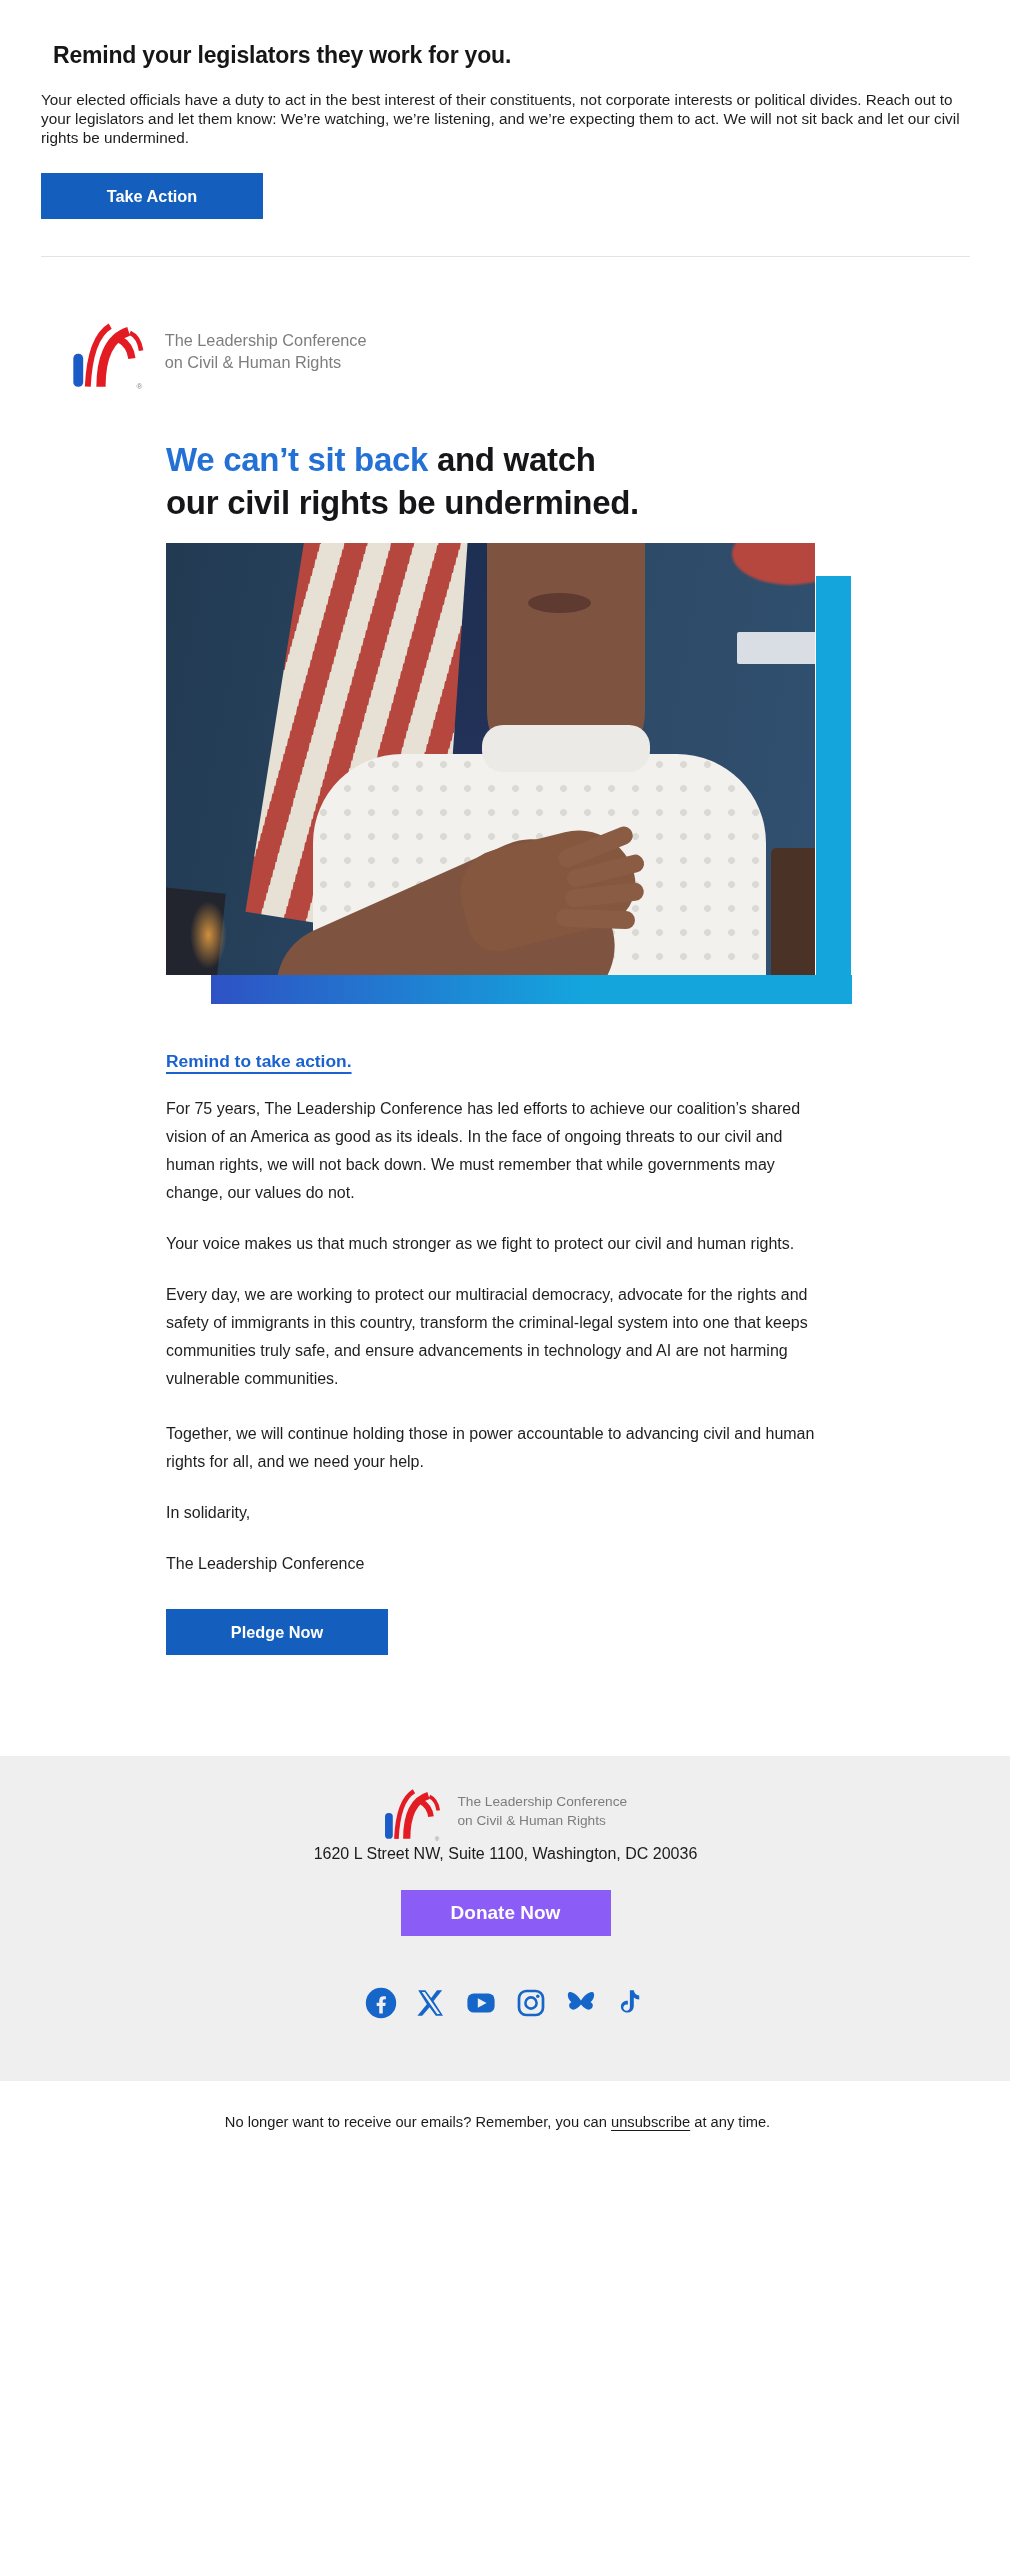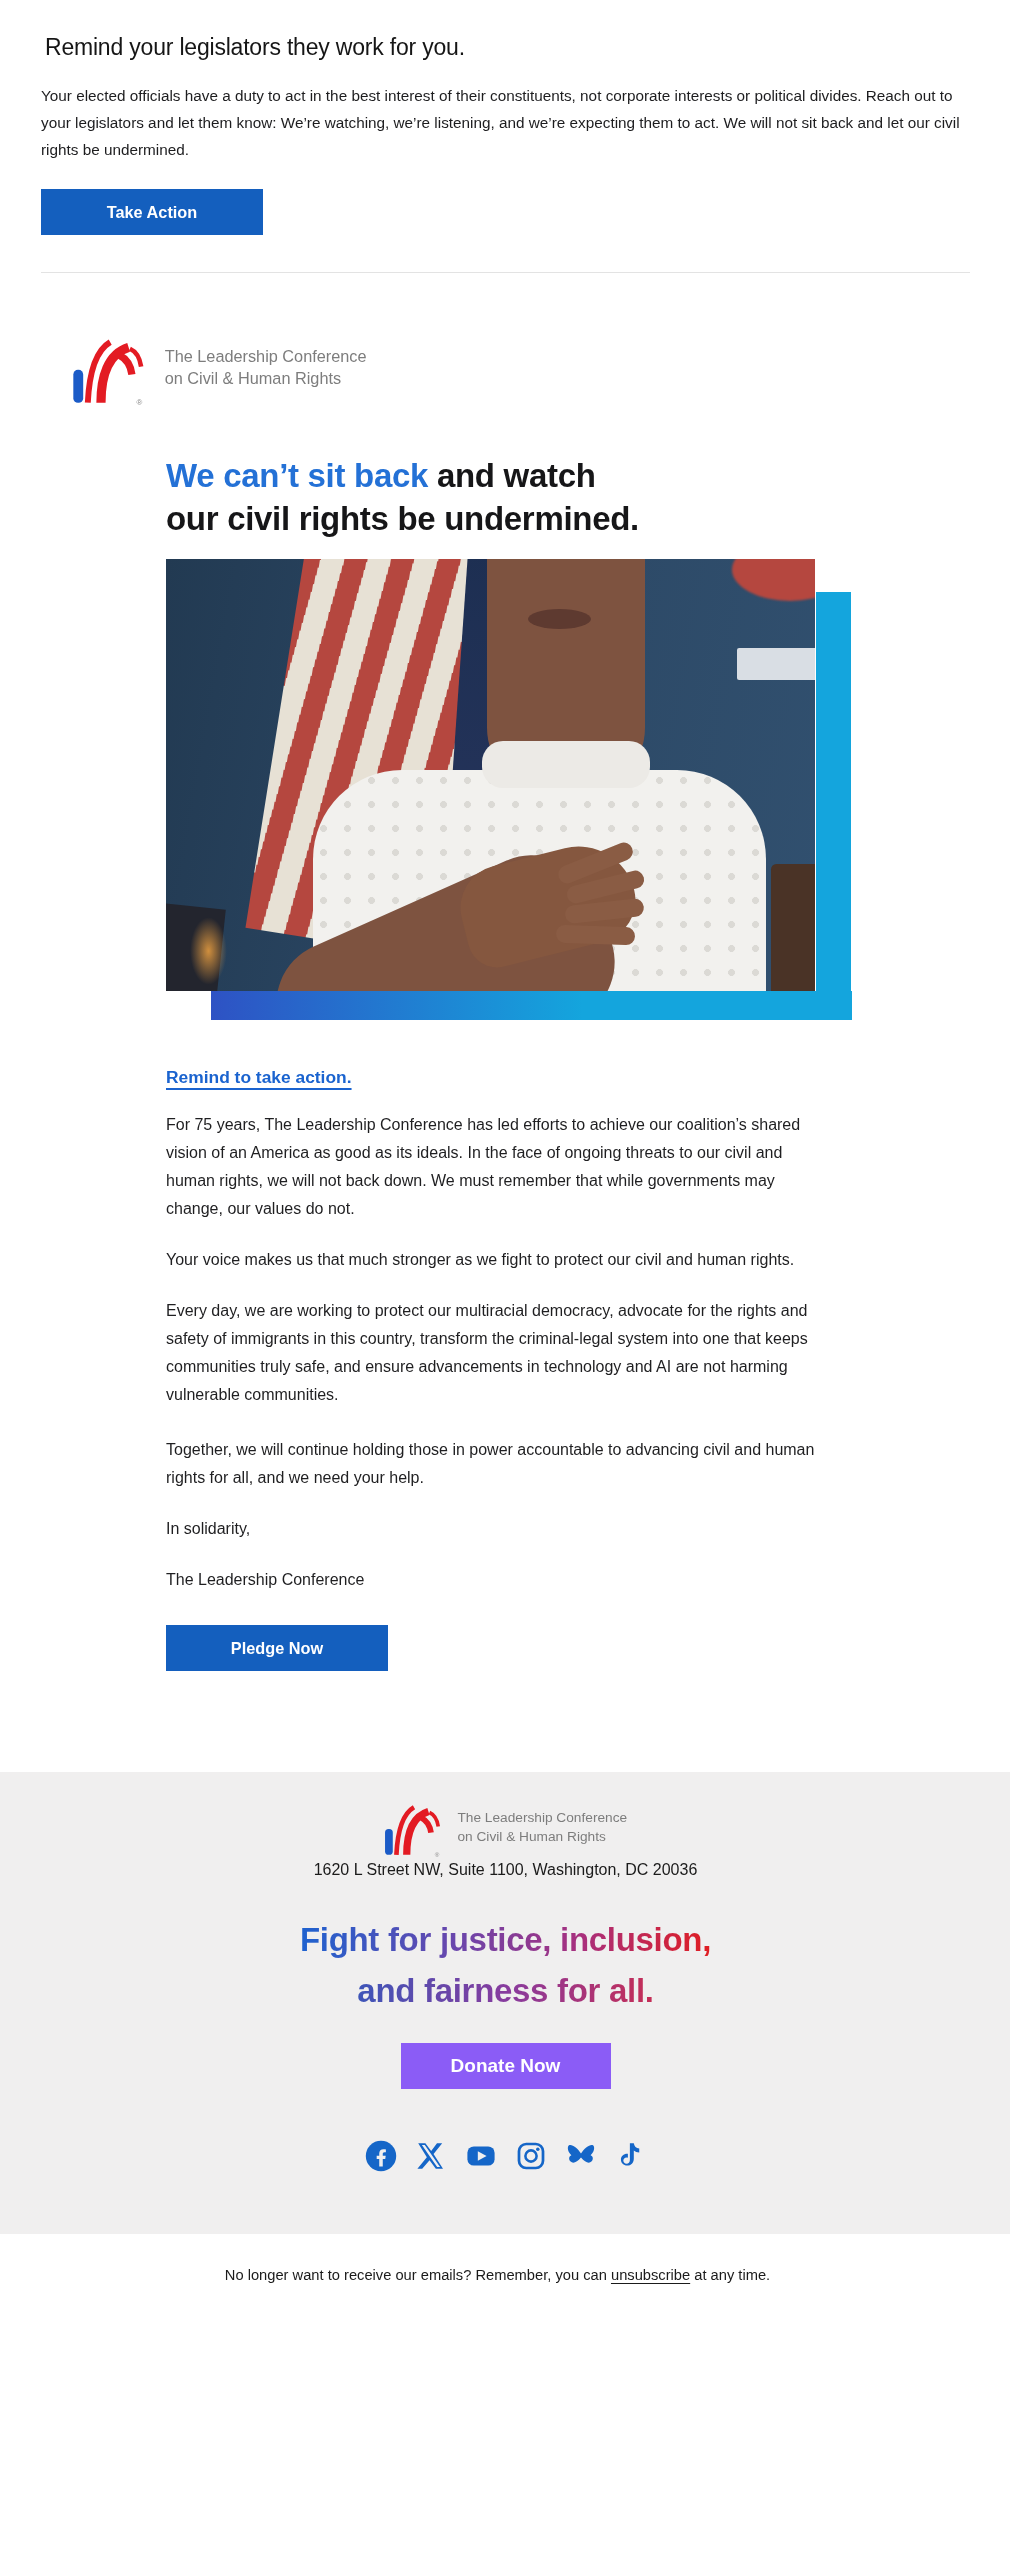--- a/index.html
+++ b/index.html
@@ -8,24 +8,24 @@
     width:1011px;
     background:#ffffff;
     font-family:"Liberation Sans", sans-serif;
     color:#1a1a1a;
     overflow-x:hidden;
   }
 
   
   .preheader { padding:29.5px 41px 0 41px; }
   .preheader h2 {
-    margin:4px; font-size:23px; font-weight:normal; color:#161616; letter-spacing:-0.2px;
+    margin:12px; font-size:23px; font-weight:bold; color:#161616; letter-spacing:-0.2px;
   }
   .preheader p {
-    margin:21px 0 0 0; font-size:15.3px; line-height:27px; color:#1d1d1f; max-width:937px;
+    margin:21px 0 0 0; font-size:15.3px; line-height:19px; color:#1d1d1f; max-width:937px;
   }
   .btn {
     display:inline-block; width:222px; height:46px; line-height:46px;
     text-align:center; background:#145fbe; color:#ffffff;
     font-size:16.3px; font-weight:bold; cursor:pointer; border:none;
   }
   .preheader .btn { margin-top:26px; }
   .divider { border:none; border-top:1.1px solid #e3e3e3; margin:37px 0 0 0; }
 
   
@@ -245,24 +245,20 @@
       <text x="98" y="116" font-size="12" fill="#8a8a8a">®</text>
     </svg>
     <div class="logo-text">
       <div>The Leadership Conference</div>
       <div>on Civil &amp; Human Rights</div>
     </div>
   </div>
 
   <div class="address">1620 L Street NW, Suite 1100, Washington, DC 20036</div>
 
-  <div class="tagline">
-    <div class="tag-line1">Fight for justice, inclusion,</div>
-    <div class="tag-line2">and fairness for all.</div>
-  </div>
 
   <a class="btn donate-btn">Donate Now</a>
 
   <div class="social">
     <span>
       <svg viewBox="0 0 40 40">
           <circle cx="20" cy="20" r="19" fill="#1566c8"></circle>
           <path d="M22.2 33v-9.3h3.1l.6-4h-3.7v-2.3c0-1.2.5-2.1 2.2-2.1h1.7v-3.5c-.6-.1-2-.2-3.1-.2-3.1 0-5.2 1.9-5.2 5.2v2.9h-3.2v4h3.2V33z" fill="#f0efef"></path>
         </svg>
     </span>

